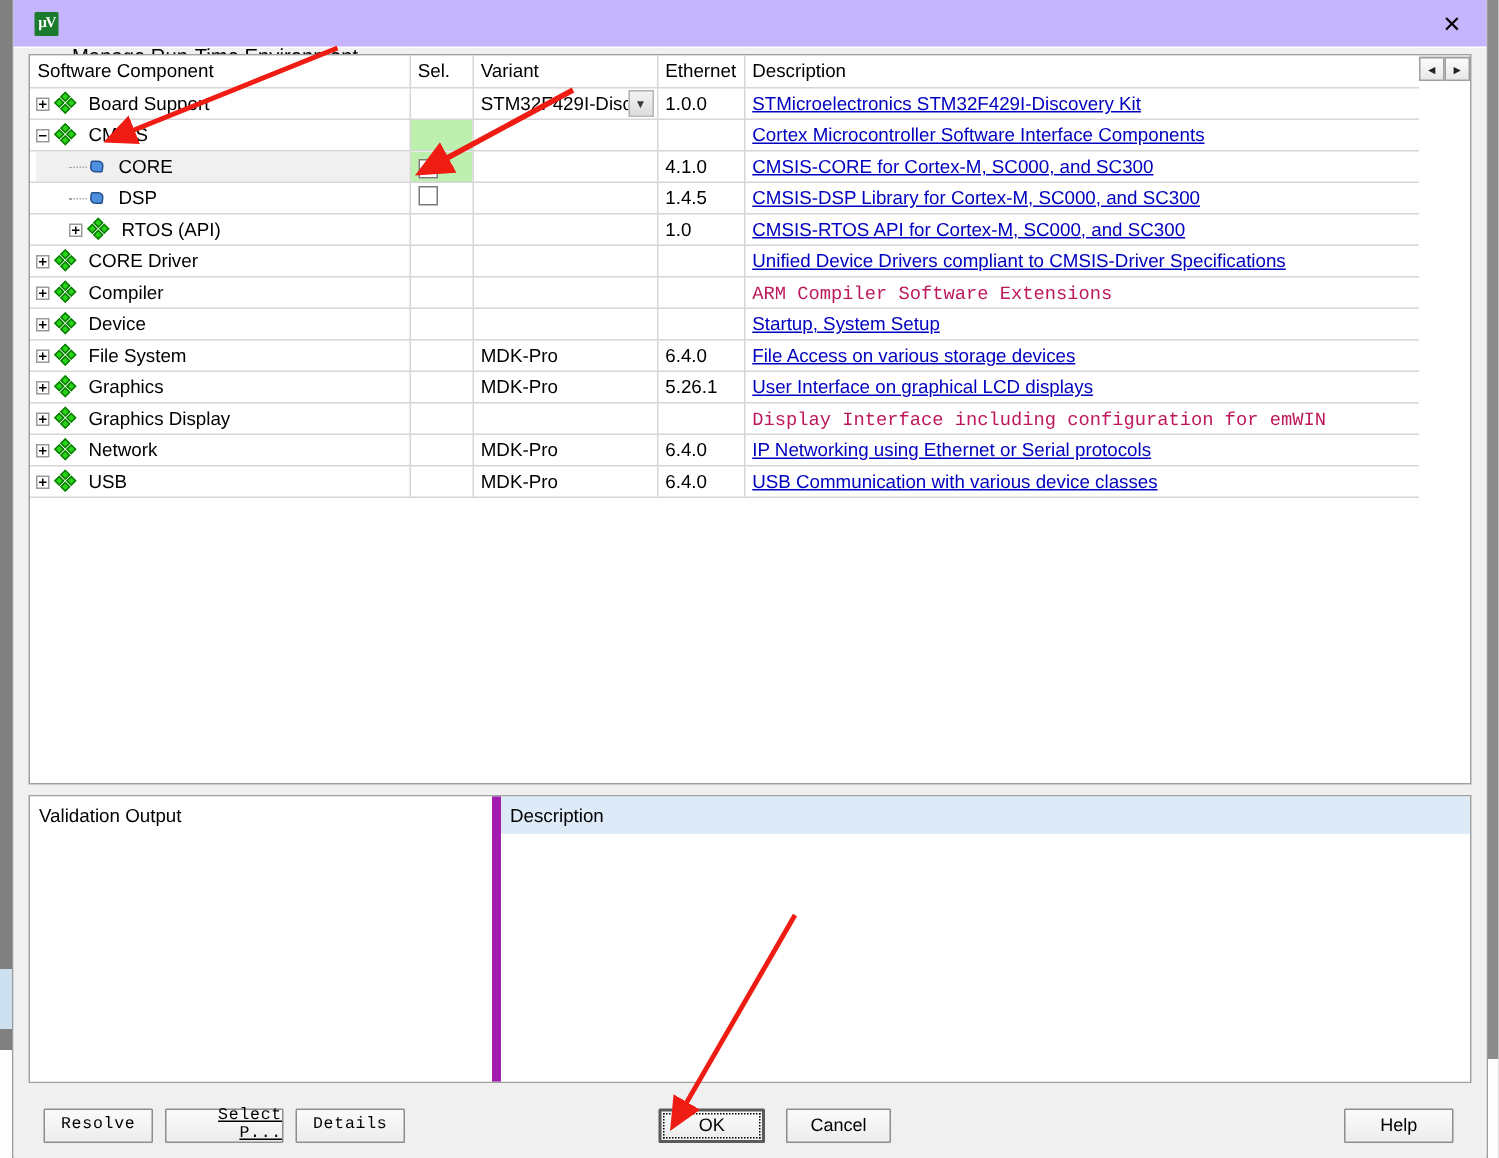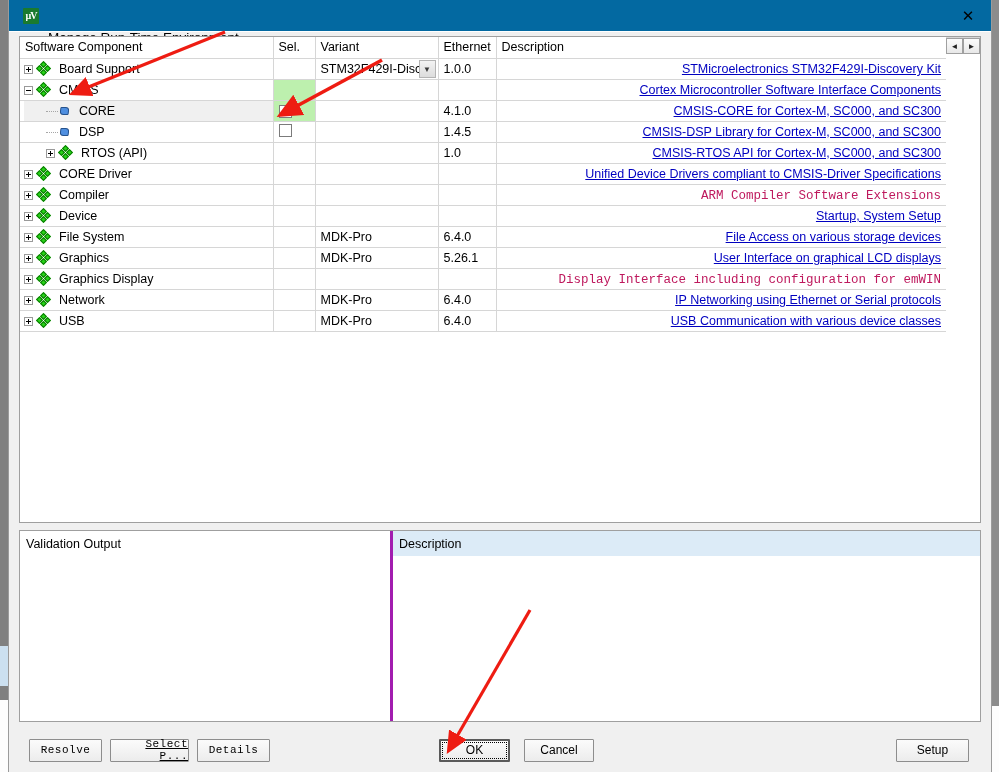--- a/index.html
+++ b/index.html
@@ -33,21 +33,21 @@
     width: 984px; height: 772px;
     background: #f0f0f0;
     border: 1px solid #9b9b9b;
     border-top: none;
     display: flex; flex-direction: column;
   }
 
   
   #titlebar {
     height: 32px;
-    background: #0369a1;
+    background: #c4b5fd;
     display: flex; align-items: center;
     position: relative;
     flex: 0 0 auto;
     border-bottom: 1px solid #ffffff;
   }
   #win-icon {
     width: 16px; height: 16px;
     margin-left: 14px;
     background: #1a7a2e;
     border-radius: 1px;
@@ -124,21 +124,21 @@
 
   table.grid td {
     height: 20px;
     padding: 1px 5px;
     border-right: 1px solid #d6d6d6;
     border-bottom: 1px solid #d6d6d6;
     vertical-align: middle;
     white-space: nowrap;
     overflow: hidden;
   }
-  table.grid td:last-child { border-right: none; text-align: right; }
+  table.grid td:last-child { border-right: none; }
   table.grid td.comp-cell { padding: 0 0 0 4px; border-right: 1px solid #d6d6d6; }
   table.grid td.green { background: #bdf0ae; }
   table.grid td.sel-cell { padding: 1px 0 1px 5px; }
 
   
   .treerow { display: flex; align-items: center; height: 20px; }
   .treerow.sel-row { background: #f0f0f0; }
   .indent { display: inline-block; }
   .expander {
     width: 9px; height: 9px;
@@ -252,22 +252,22 @@
 
   
   #val-panel {
     margin-top: 7px;
     height: 192px;
     border: 1px solid #9f9f9f;
     background: #ffffff;
     display: flex;
   }
   #val-left {
-    width: 373px; flex: 0 0 auto;
-    border-right: 3px solid #a21caf;
+    width: 314px; flex: 0 0 auto;
+    border-right: 6px solid #a21caf;
     display: flex; flex-direction: column;
   }
   #val-right { flex: 1 1 auto; display: flex; flex-direction: column; }
   .val-header {
     height: 25px;
     display: flex; align-items: center;
     padding-left: 6px;
     font-size: 12.5px;
     color: #000;
     background: #ffffff;
@@ -611,21 +611,21 @@
         <div class="val-content"></div>
       </div>
     </div>
 
     <div id="buttonbar">
       <div class="btn mono" id="btn-resolve">Resolve</div>
       <div class="btn mono" id="btn-selectp">Select P...</div>
       <div class="btn mono" id="btn-details">Details</div>
       <div class="btn prop" id="btn-ok">OK</div>
       <div class="btn prop" id="btn-cancel">Cancel</div>
-      <div class="btn prop" id="btn-help">Setup</div>
+      <div class="btn prop" id="btn-help">Help</div>
     </div>
 
   </div>
 </div>
 
 <svg id="arrows">
   <defs>
     <marker id="ah" markerWidth="7" markerHeight="7" refX="1.2" refY="3.2" orient="auto">
       <path d="M0,0 L7,3.2 L0,6.4 Z" fill="#ee1c12"></path>
     </marker>

